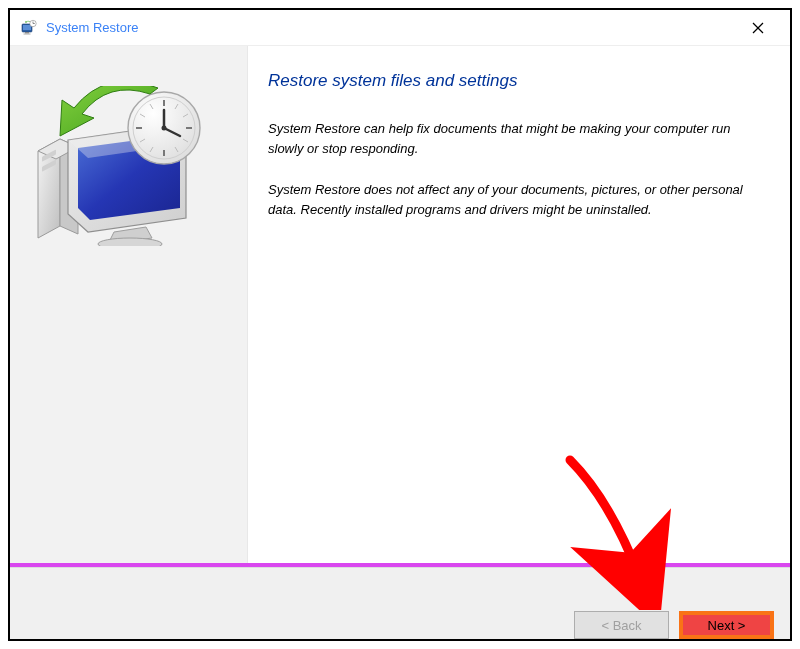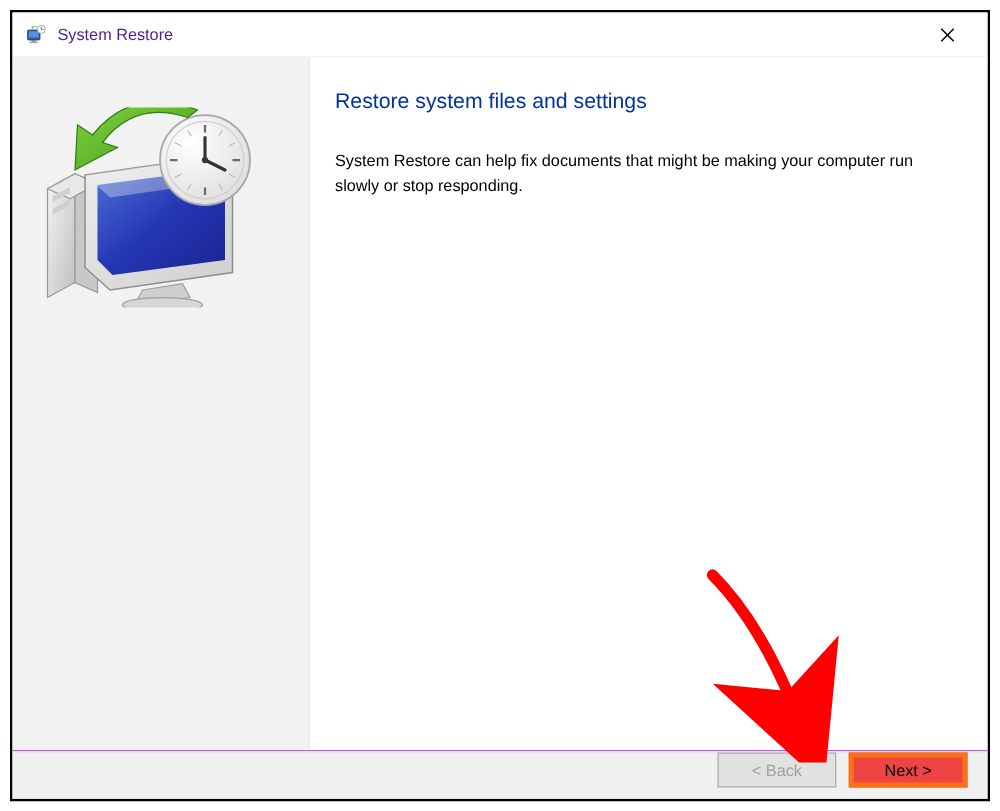--- a/index.html
+++ b/index.html
@@ -28,37 +28,38 @@
       background: #fff;
       border-bottom: 1px solid #eee;
     }
     .titlebar-icon {
       width: 18px;
       height: 18px;
       margin-right: 8px;
     }
     .titlebar-text {
       font-size: 13px;
-      color: #4c1d95;
+      color: #3b82f6;
       flex: 1;
     }
     .close-btn {
       width: 44px;
       height: 28px;
       display: flex;
       align-items: center;
       justify-content: center;
       font-size: 15px;
       color: #000;
       cursor: pointer;
     }
     .content {
       flex: 1;
       display: flex;
-      border-bottom: 1px solid #d946ef;
+      border-bottom: 4px solid #d946ef;
+      font-style: italic;
     }
     .sidebar {
       width: 238px;
       background: #f2f2f2;
       padding: 30px 20px;
       border-right: 1px solid #e8e8e8;
     }
     .restore-graphic {
       width: 180px;
       height: 160px;
@@ -76,24 +77,24 @@
       color: #003399;
       margin-bottom: 28px;
     }
     .body-text {
       font-size: 13px;
       color: #000;
       line-height: 1.5;
       margin-bottom: 22px;
     }
     .footer {
-      height: 38px;
+      height: 72px;
       background: #f0f0f0;
       display: flex;
-      align-items: flex-start;
+      align-items: flex-end;
       justify-content: flex-end;
       padding: 0 16px;
       gap: 10px;
       border-top: 1px solid #ddd;
     }
     .btn {
       min-width: 95px;
       height: 28px;
       font-size: 13px;
       font-family: inherit;
@@ -219,20 +220,21 @@
           <g>
             <path d="M 120 8 Q 78 -6 52 28 L 64 32 L 30 50 L 32 14 L 44 22 Q 76 -18 128 2 Z" fill="url(#arrowG)" stroke="#2f7d12" stroke-width="1"></path>
           </g>
         </svg>
       </div>
     </div>
 
     <div class="main">
       <h1 class="heading">Restore system files and settings</h1>
       <p class="body-text">System Restore can help fix documents that might be making your computer run slowly or stop responding.</p>
+      <p class="body-text">System Restore does not affect any of your documents, pictures, or other personal data. Recently installed programs and drivers might be uninstalled.</p>
     </div>
   </div>
 
   <div class="footer">
     <button class="btn btn-disabled" disabled="">&lt; Back</button>
     <button class="btn btn-default">Next &gt;</button>
   </div>
 
   <svg class="arrow-annotation" style="left:540px; top:440px;" width="140" height="160" viewBox="0 0 140 160">
     <defs>

